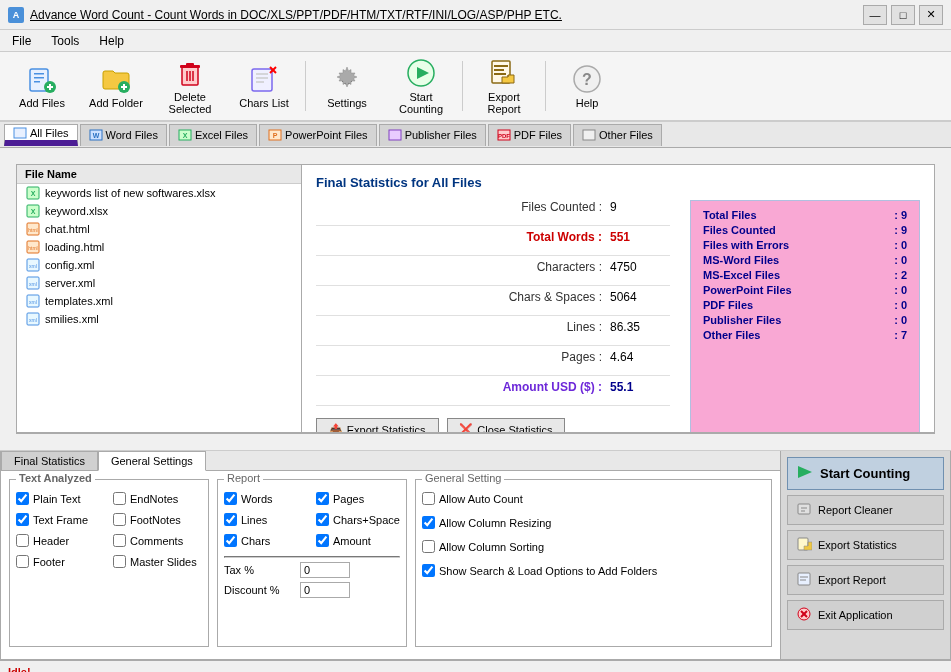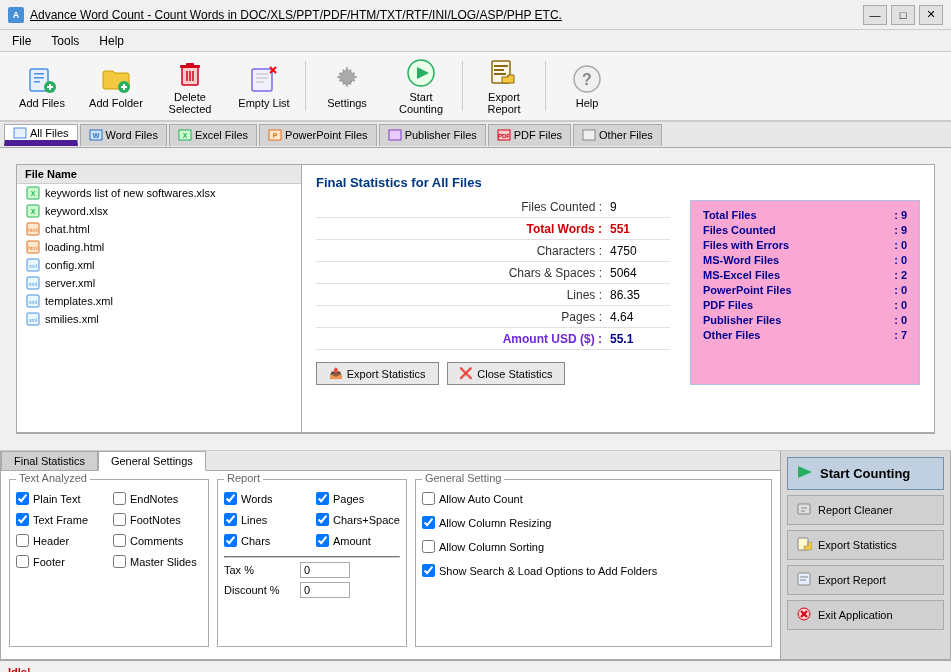--- a/index.html
+++ b/index.html
@@ -35,21 +35,21 @@
     .file-list-pane { width: 285px; border-right: 1px solid #aaa; border-bottom: 1px solid #aaa; background: white; overflow-y: auto; }
     .file-list-header { background: #e8e8e8; padding: 3px 8px; font-size: 11px; font-weight: bold; border-bottom: 1px solid #ccc; }
     .file-item { display: flex; align-items: center; gap: 4px; padding: 2px 8px; font-size: 11px; cursor: pointer; }
     .file-item-icon { width: 16px; height: 14px; display: flex; align-items: center; justify-content: center; }
 
     
     .stats-pane { flex: 1; background: white; padding: 10px 14px; border-bottom: 1px solid #aaa; overflow: hidden; }
     .stats-title { font-size: 13px; font-weight: bold; color: #003580; margin-bottom: 10px; }
     .stats-content { display: flex; gap: 20px; }
     .stats-left { flex: 1; }
-    .stats-row { display: flex; margin-bottom: 4px; font-size: 12px; border-bottom: 1px solid #e0e0e0; padding-bottom: 3px; }
+    .stats-row { display: flex; margin-bottom: 4px; font-size: 12px; border-bottom: 1px solid #e0e0e0; padding-bottom: 11px; }
     .stats-row-label { flex: 1; text-align: right; padding-right: 8px; color: #333; }
     .stats-row-value { min-width: 60px; color: #000; }
     .stats-row.highlight .stats-row-label { color: #cc0000; font-weight: bold; }
     .stats-row.highlight .stats-row-value { color: #cc0000; font-weight: bold; }
     .stats-row.highlight2 .stats-row-label { color: #6d28d9; font-weight: bold; }
     .stats-row.highlight2 .stats-row-value { color: #00008b; font-weight: bold; }
     .stats-right { min-width: 230px; background: #f9a8d4; border: 1px solid #b0c0e0; padding: 8px 12px; font-size: 11px; }
     .stats-right-row { display: flex; justify-content: space-between; margin-bottom: 3px; }
     .stats-right-label { color: #00008b; font-weight: bold; }
     .stats-right-value { color: #00008b; font-weight: bold; }
@@ -143,21 +143,21 @@
     <div class="toolbar-icon">
       <svg width="32" height="32" viewBox="0 0 32 32">
           <rect x="4" y="6" width="20" height="22" rx="2" fill="#f0f0ff" stroke="#7b68ee" stroke-width="1.5"></rect>
           <line x1="8" y1="11" x2="20" y2="11" stroke="#ccc" stroke-width="1.5"></line>
           <line x1="8" y1="15" x2="20" y2="15" stroke="#ccc" stroke-width="1.5"></line>
           <line x1="8" y1="19" x2="16" y2="19" stroke="#ccc" stroke-width="1.5"></line>
           <line x1="22" y1="4" x2="28" y2="10" stroke="red" stroke-width="2"></line>
           <line x1="28" y1="4" x2="22" y2="10" stroke="red" stroke-width="2"></line>
         </svg>
     </div>
-    <span class="toolbar-label">Empty List</span>
+    <span class="toolbar-label">Chars List</span>
   </button>
   <div class="toolbar-sep"></div>
   <button class="toolbar-btn">
     <div class="toolbar-icon">
       <svg width="32" height="32" viewBox="0 0 32 32">
           <circle cx="16" cy="16" r="5" fill="#888" stroke="#555" stroke-width="1"></circle>
           <path d="M16 4 L17.5 8 L20 6.5 L20 10 L24 10 L22.5 12.5 L26 14 L22.5 15.5 L24 18 L20 18 L20 21.5 L17.5 20 L16 24 L14.5 20 L12 21.5 L12 18 L8 18 L9.5 15.5 L6 14 L9.5 12.5 L8 10 L12 10 L12 6.5 L14.5 8 Z" fill="#aaa" stroke="#888" stroke-width="0.5"></path>
         </svg>
     </div>
     <span class="toolbar-label">Settings</span>
@@ -416,21 +416,21 @@
       <div class="bottom-tab">
         <span>Final Statistics</span>
       </div>
       <div class="bottom-tab active">
         <span>General Settings</span>
       </div>
     </div>
     <div class="bottom-content">
 
       <div style="position: relative; border: 1px solid #aaa; padding: 8px 6px 6px; min-width: 200px;">
-        <span style="position: absolute; top: -8px; left: 6px; background: white; padding: 0 3px; font-size: 11px; color: #666;">Text Analyzed</span>
+        <span style="position: absolute; top: -8px; left: 6px; background: white; padding: 0 3px; font-size: 11px; color: #666; font-weight: bold;">Text Analyzed</span>
         <div style="display: grid; grid-template-columns: 1fr 1fr; gap: 3px 8px; margin-top: 4px;">
           <div class="checkbox-row">
             <input type="checkbox" checked="" style="">
             <label>Plain Text</label>
           </div>
           <div class="checkbox-row">
             <input type="checkbox" style="">
             <label>EndNotes</label>
           </div>
           <div class="checkbox-row">

